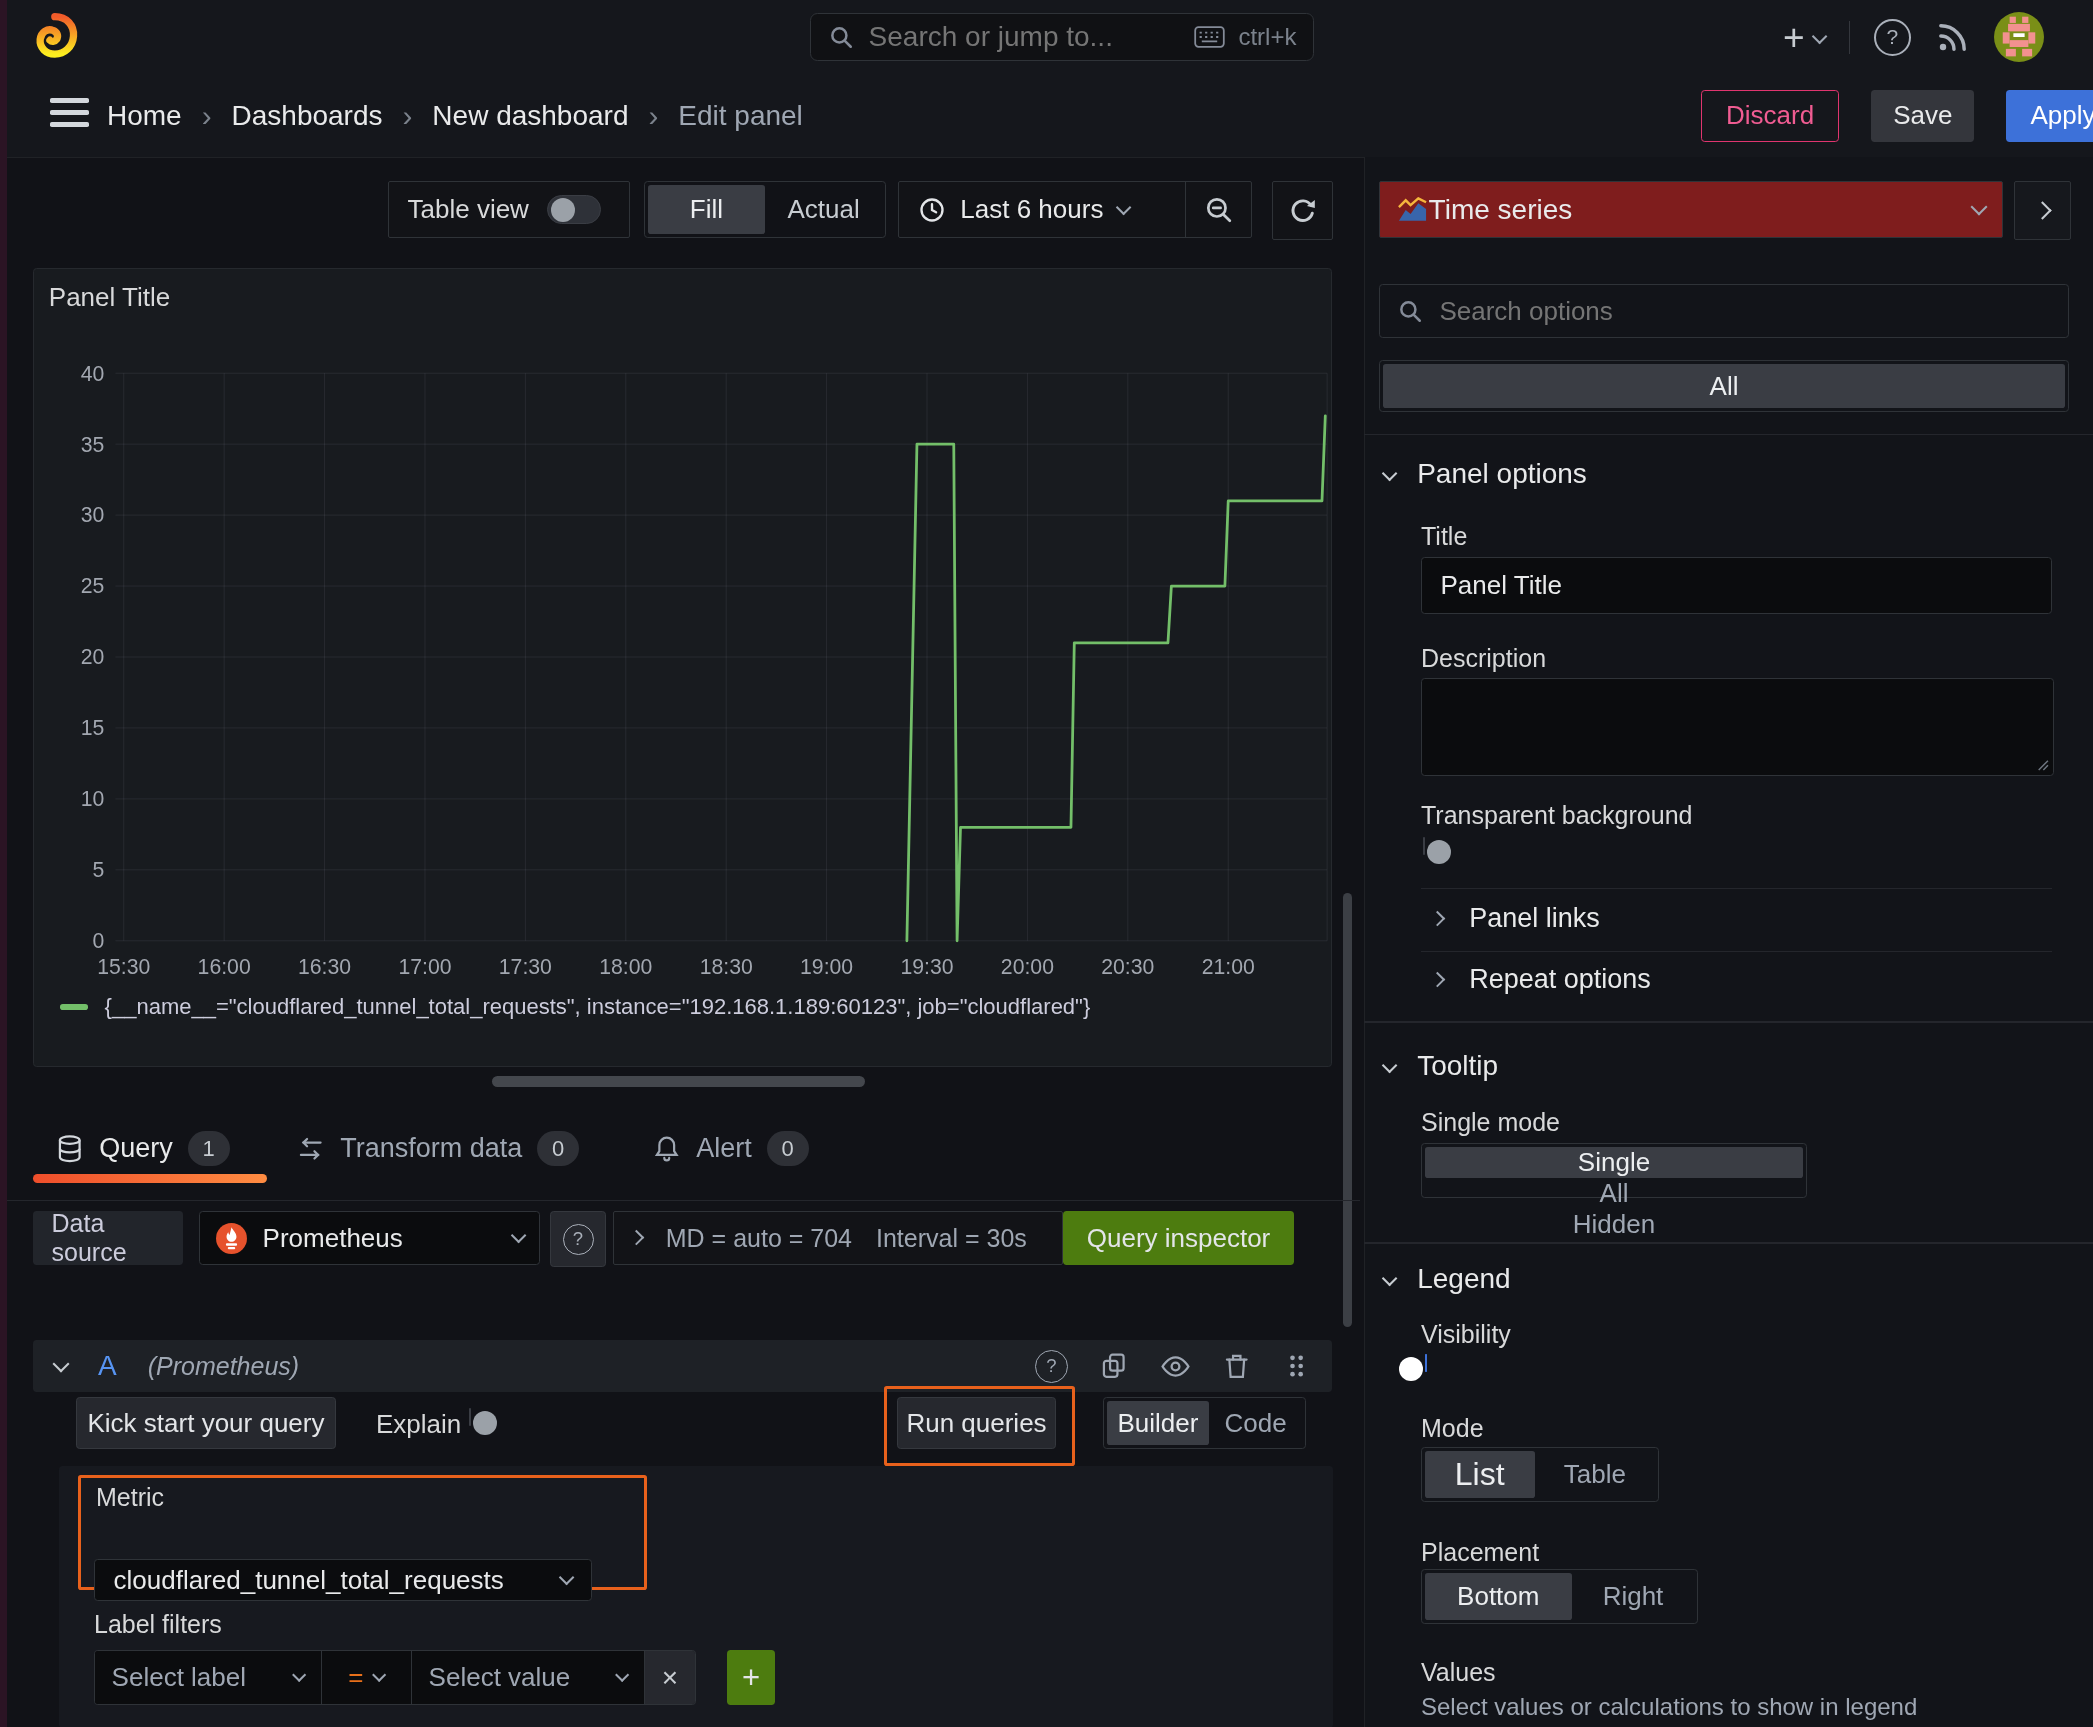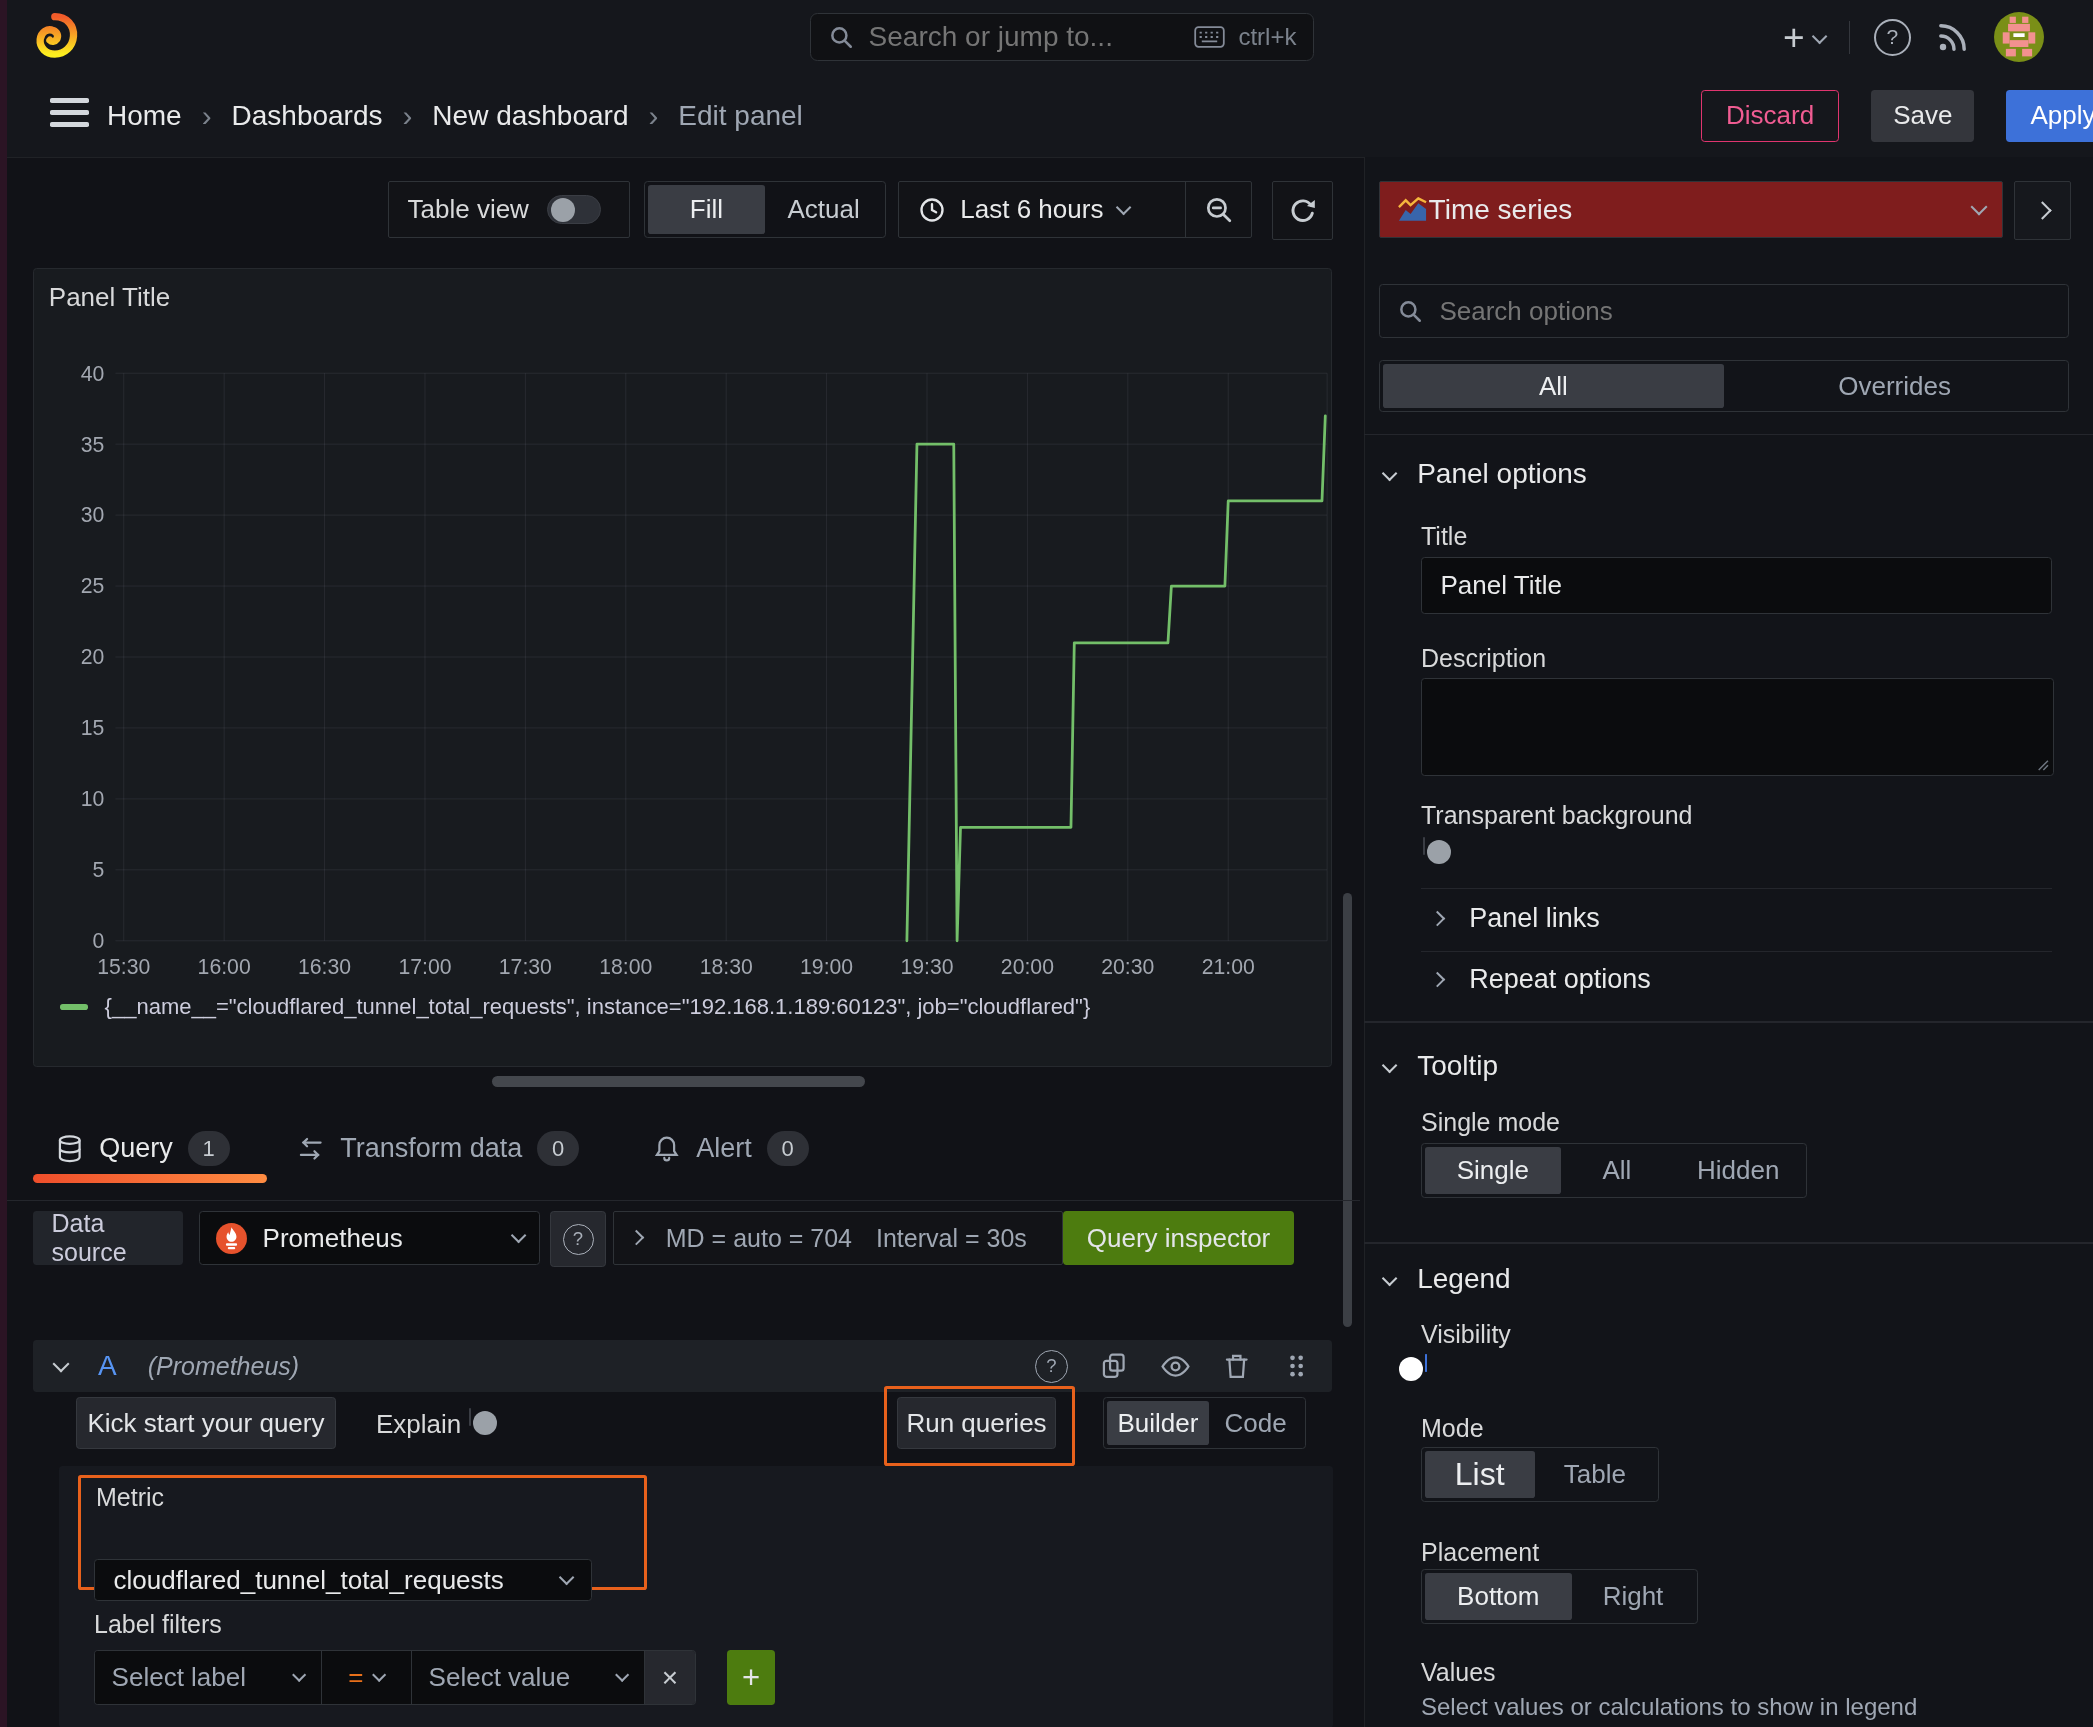--- a/index.html
+++ b/index.html
@@ -385,21 +385,20 @@
       <svg class="icn" width="26" height="26" viewBox="0 0 24 24" fill="none" stroke="#848b98" stroke-width="2.3" stroke-linecap="round">
           <circle cx="10.5" cy="10.5" r="6.5"></circle>
           <path d="M15.3 15.3L21 21"></path>
         </svg>
     </span>
     <input style="flex: 1 1 0%; background: transparent; border: none; color: rgb(199, 204, 209); font-size: 26px; min-width: 0px;" placeholder="Search options">
   </div>
 
   <div class="abs seg-wrap" style="left:1379px;top:360px;width:690px;height:52px;">
     <span class="seg sel" style="flex:1;font-size:26px;">All</span>
-    <span class="seg" style="flex:1;font-size:26px;">Overrides</span>
   </div>
 
   <div class="divline" style="left:1364px;top:434px;width:729px;"></div>
 
   
   <div class="abs row" style="left:1384px;top:458px;gap:22px;">
     <span class="cv" style="width:9.2px;height:9.2px;border-color:#c7ccd1;margin-top:-1.8px;"></span>
     <span class="white" style="font-size:28px;">Panel options</span>
   </div>
   <span class="abs seclabel" style="left:1421px;top:522px;">Title</span>
@@ -425,21 +424,21 @@
   </div>
 
   <div class="divline" style="left:1364px;top:1021px;width:729px;height:1.8px;"></div>
 
   
   <div class="abs row" style="left:1384px;top:1050px;gap:22px;">
     <span class="cv" style="width:9.2px;height:9.2px;border-color:#c7ccd1;margin-top:-1.8px;"></span>
     <span class="white" style="font-size:28px;">Tooltip</span>
   </div>
   <span class="abs seclabel" style="left:1421px;top:1108px;">Single mode</span>
-  <div class="abs seg-wrap" style="left:1421px;top:1143px;width:386px;height:55px;">
+  <div class="abs seg-wrap" style="left:1421px;top:1143px;width:386px;height:55px;flex-direction:column;">
     <span class="seg sel" style="flex:1.15;font-size:26px;">Single</span>
     <span class="seg" style="flex:0.95;font-size:26px;">All</span>
     <span class="seg" style="flex:1.1;font-size:26px;">Hidden</span>
   </div>
 
   <div class="divline" style="left:1364px;top:1242px;width:729px;height:1.8px;"></div>
 
   
   <div class="abs row" style="left:1384px;top:1263px;gap:22px;">
     <span class="cv" style="width:9.2px;height:9.2px;border-color:#c7ccd1;margin-top:-1.8px;"></span>

